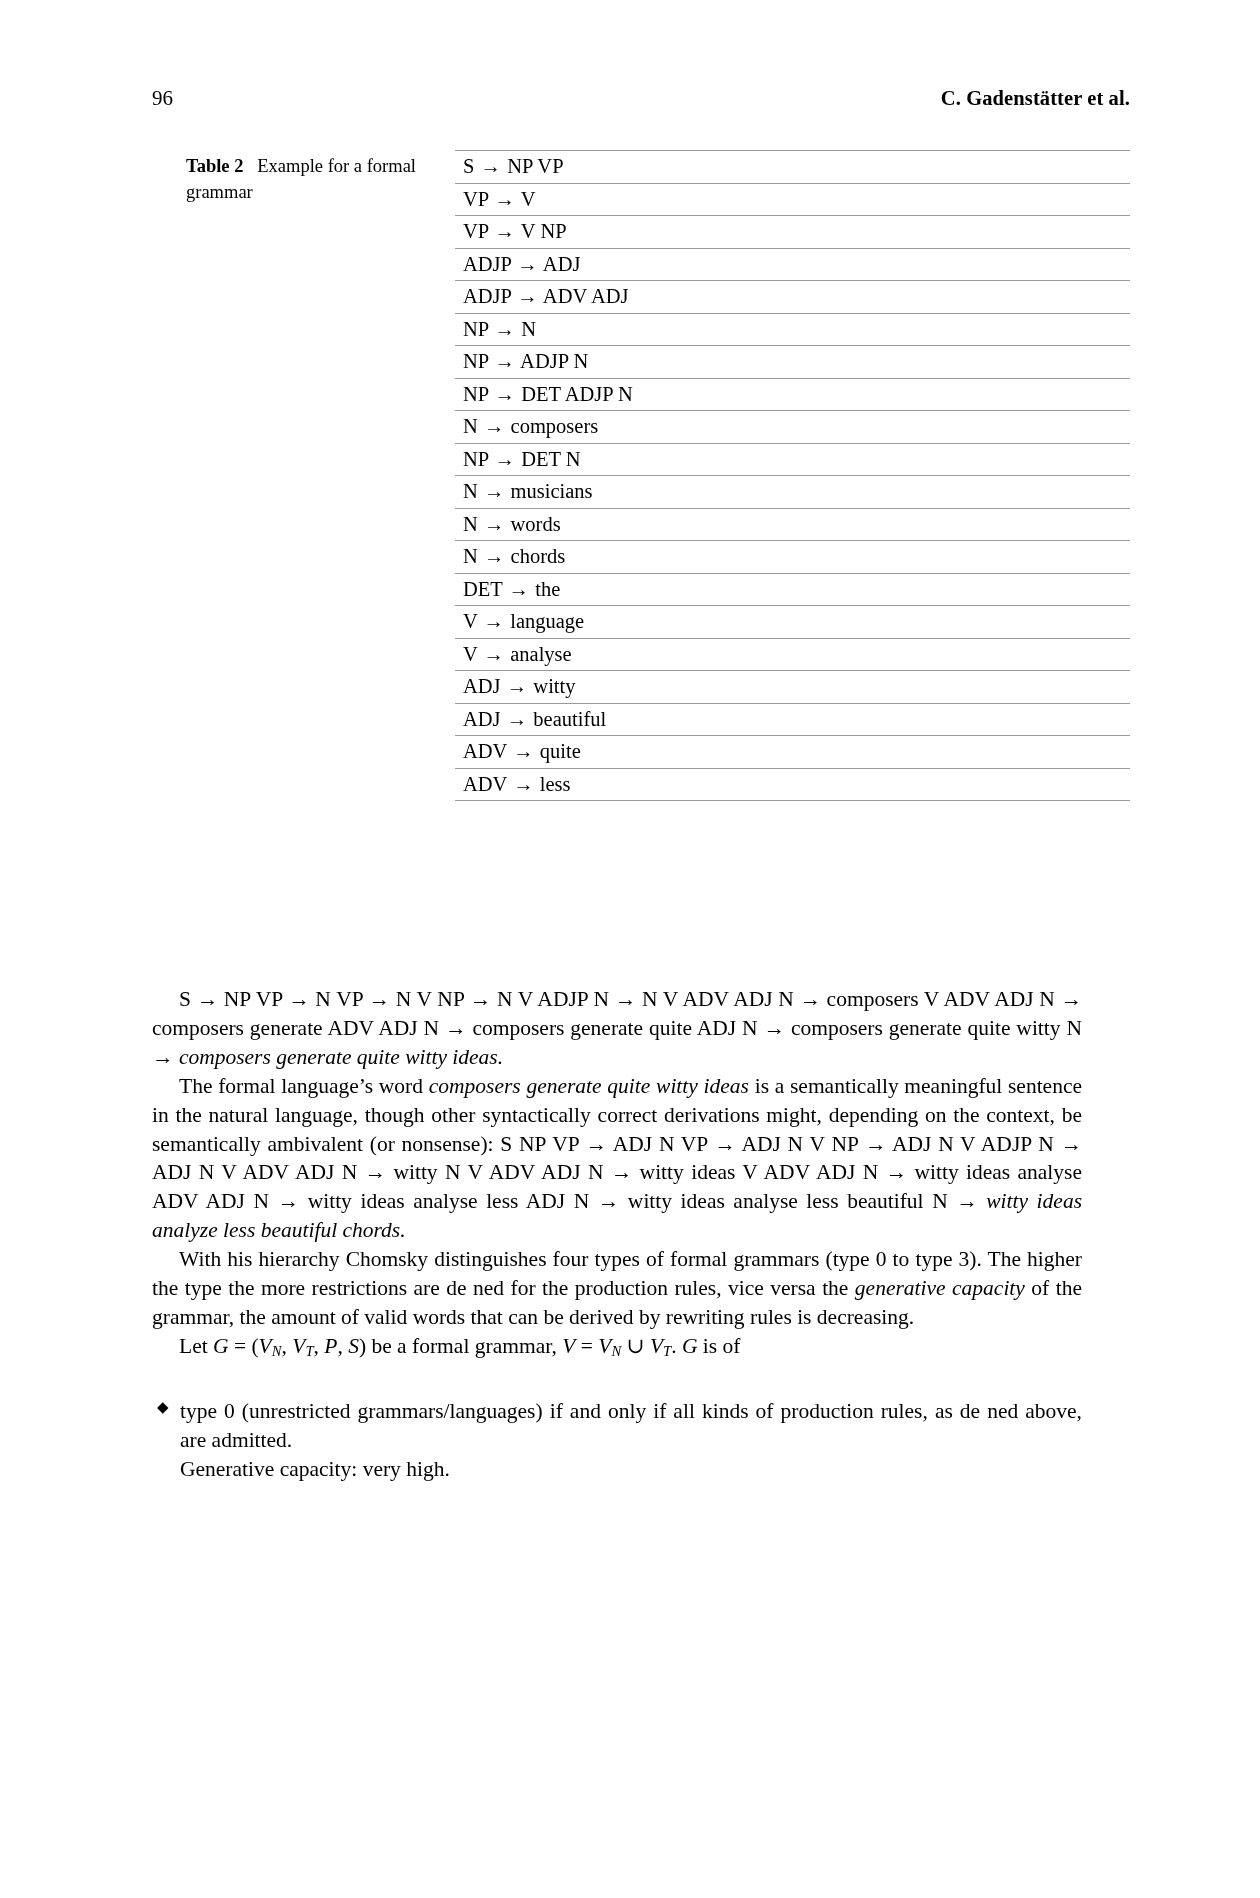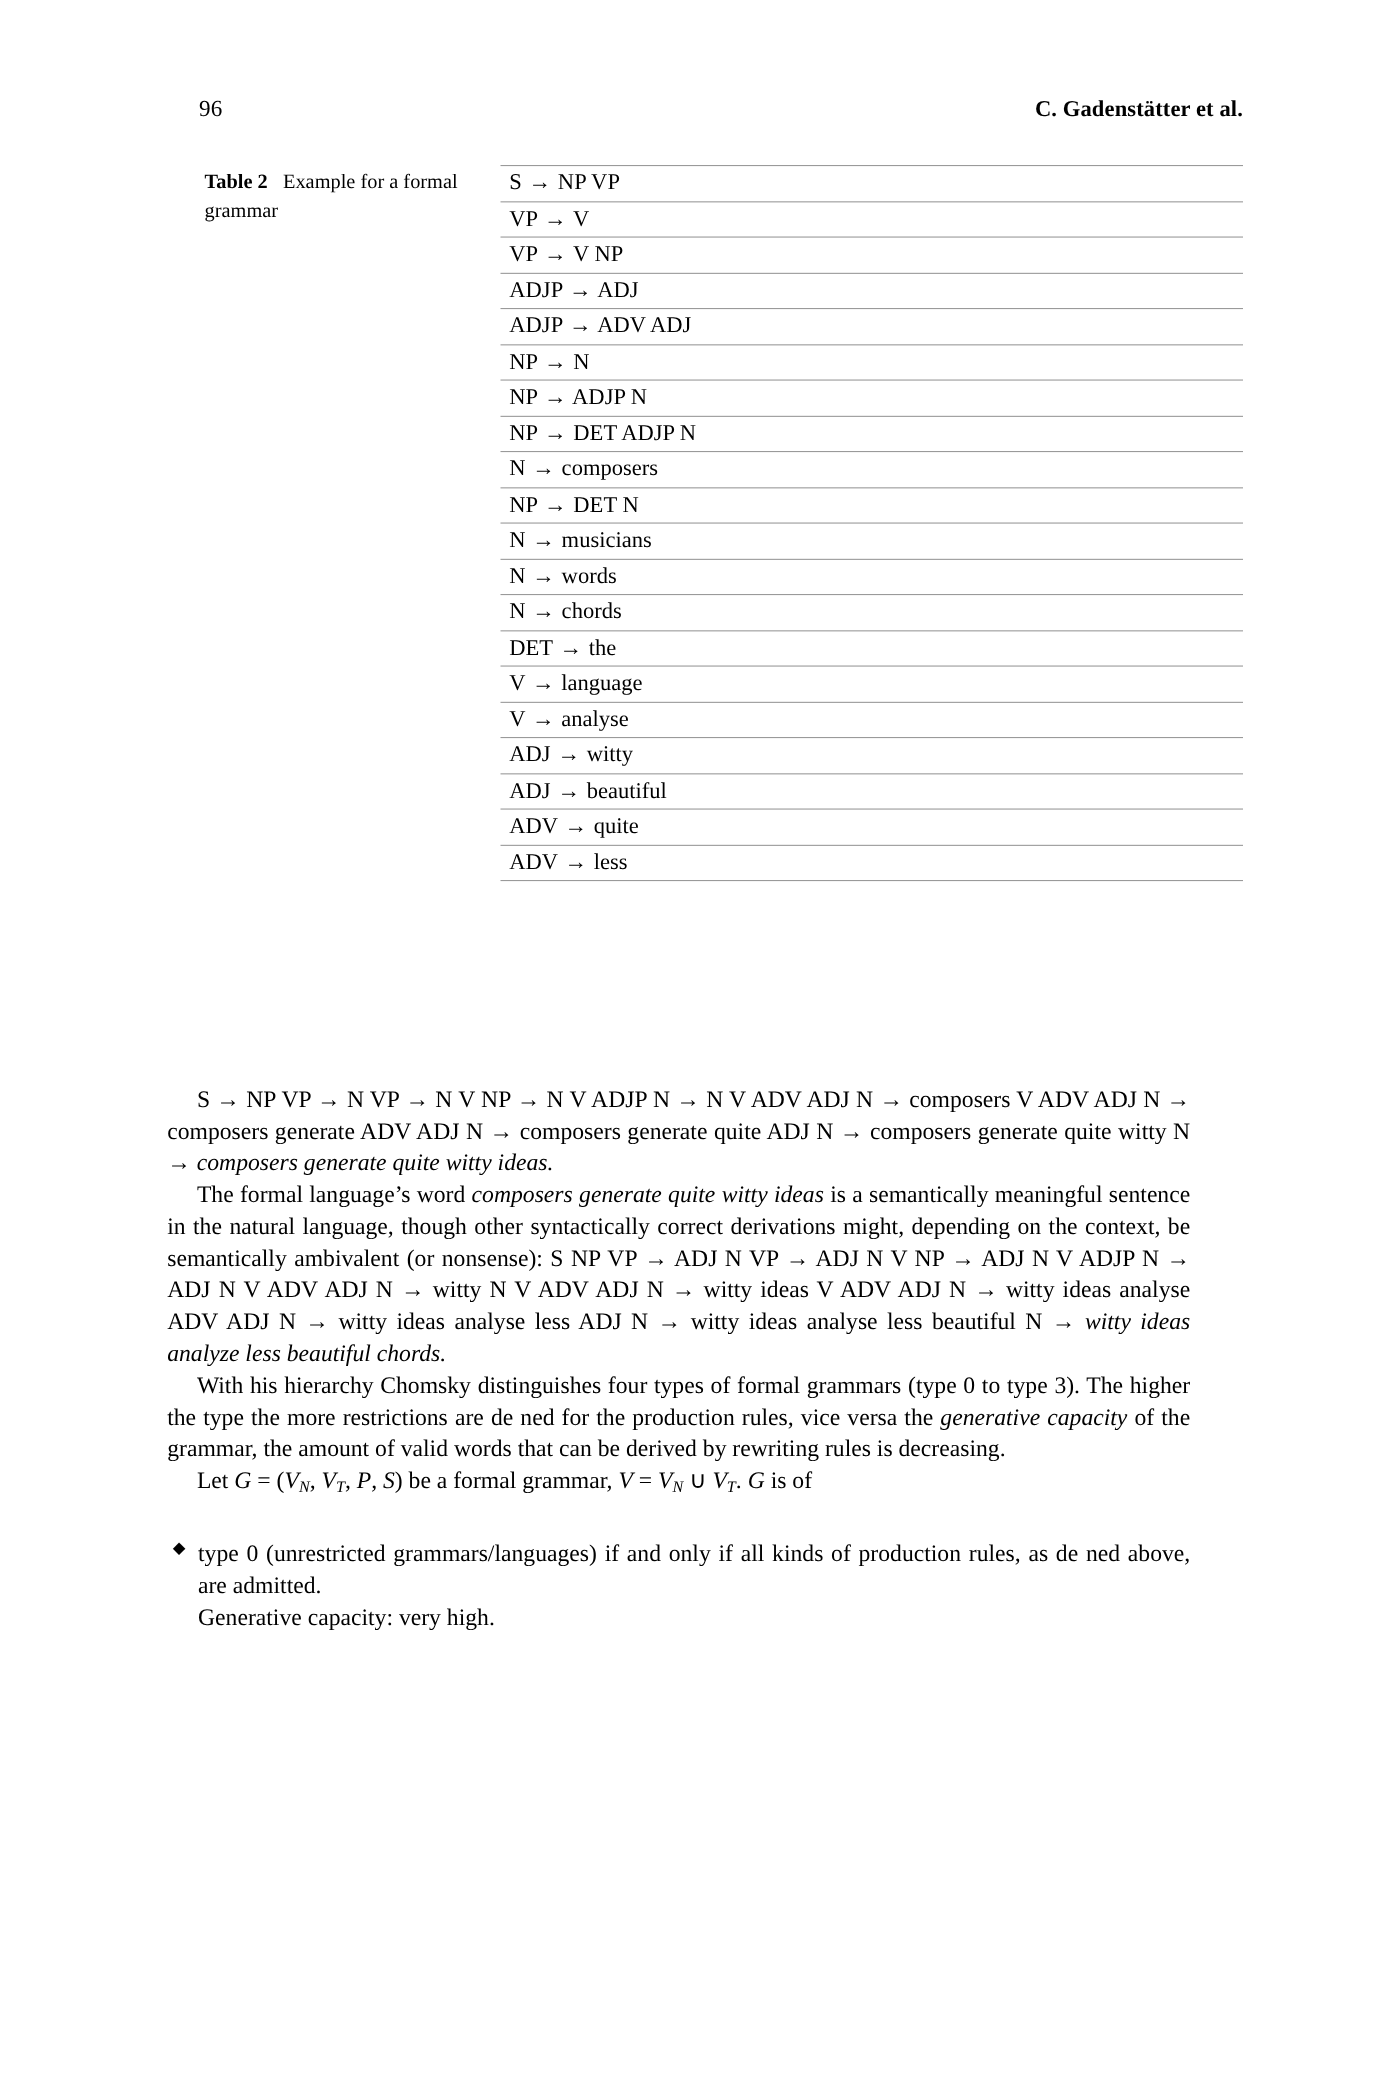--- a/index.html
+++ b/index.html
@@ -26,21 +26,20 @@
   .runhead {
     position: absolute;
     top: 86px;
     left: 152px;
     right: 130px;
     display: flex;
     justify-content: space-between;
     align-items: baseline;
     font-size: 20.5px;
     letter-spacing: 0.1px;
-    margin-left: 29px;
   }
   .folio { font-size: 21px; }
   .runhead-title { font-size: 20.5px; font-weight: bold; }
 
   
   .table-block {
     position: absolute;
     top: 150px;
     left: 152px;
     right: 130px;
@@ -84,21 +83,20 @@
   .arrow { padding: 0 1px; }
 
   
   .body-col {
     position: absolute;
     top: 985px;
     left: 152px;
     width: 930px;
     font-size: 21.5px;
     line-height: 1.345;
-    font-family: Liberation Serif, serif;
   }
   p.para {
     margin: 0;
     text-align: justify;
     text-justify: inter-word;
     text-indent: 0;
   }
   p.para.indented { text-indent: 27px; }
   i, .it { font-style: italic; }
   .mathvar { font-style: italic; }

